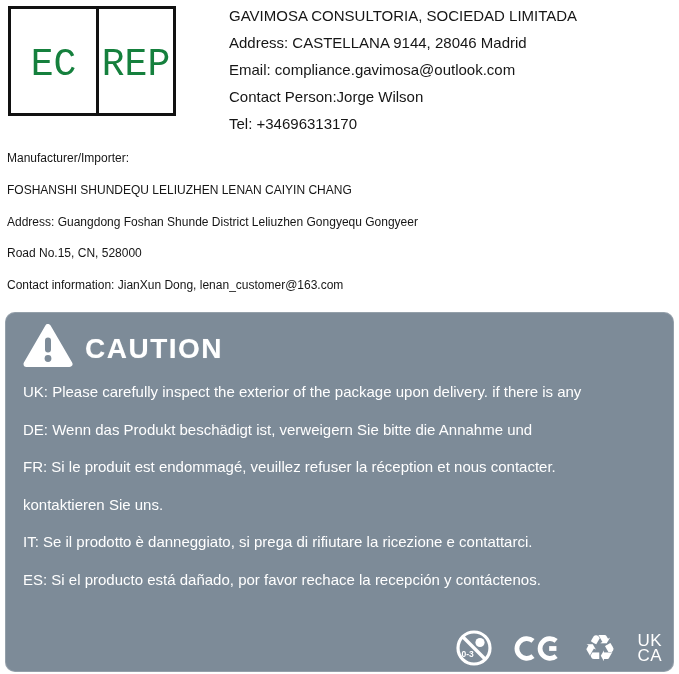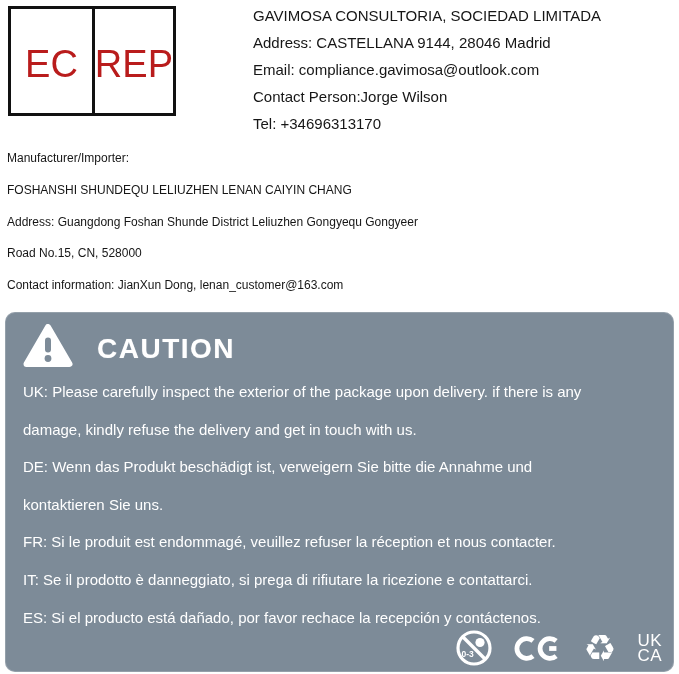--- a/index.html
+++ b/index.html
@@ -14,52 +14,52 @@
 
   
   .ecrep-box {
     position: absolute; left: 8px; top: 6px;
     width: 168px; height: 110px;
     border: 3px solid #111;
     display: flex;
   }
   .ecrep-cell {
     display: flex; align-items: center; justify-content: center;
-    font-size: 38px; letter-spacing: 0; color: #b91c1c;
+    font-size: 38px; letter-spacing: 0; color: #15803d;
     padding-top: 6px;
+    font-family: Liberation Mono, monospace;
   }
   .ecrep-cell.left { width: 88px; border-right: 3px solid #111; }
   .ecrep-cell.right { flex: 1; }
 
   
   .rep-info {
     position: absolute; left: 229px; top: 2px;
     font-size: 15px; line-height: 27px; color: #161616;
     white-space: nowrap;
-    margin-left: 24px;
   }
 
   
   .manufacturer {
     position: absolute; left: 7px; top: 143px;
     font-size: 12px; line-height: 31.8px; color: #161616;
     white-space: nowrap;
   }
 
   
   .caution-box {
     position: absolute; left: 5px; top: 312px;
     width: 669px; height: 360px;
     background: #7d8b98;
     border-radius: 10px;
     box-shadow: inset 0 0 0 1px rgba(255,255,255,0.18);
   }
   .caution-header {
     position: absolute; left: 18px; top: 12px;
-    display: flex; align-items: center; gap: 24px;
+    display: flex; align-items: center; gap: 12px;
   }
   .caution-title {
     color: #fff; font-size: 28px; font-weight: 700; letter-spacing: 1.5px;
     text-shadow: 0 0 1px rgba(255,255,255,.4);
   }
   .warning-lines {
     position: absolute; left: 18px; top: 61px; right: 14px;
     color: #fff; font-size: 15px; font-weight: 400; line-height: 37.6px;
     white-space: nowrap;
   }
@@ -111,24 +111,23 @@
           <path d="M25 3 L46.5 40 H3.5 Z" fill="#ffffff" stroke="#ffffff" stroke-width="6" stroke-linejoin="round"></path>
           <rect x="22" y="13.5" width="6" height="15" rx="3" fill="#7d8b98"></rect>
           <circle cx="25" cy="34.5" r="3.4" fill="#7d8b98"></circle>
         </svg>
       </span>
       <span class="caution-title">CAUTION</span>
     </div>
 
     <div class="warning-lines">
       <div>UK: Please carefully inspect the exterior of the package upon delivery. if there is any</div>
-      <div>damage, kindly refuse the delivery and get in touch with us.</div>
       <div>DE: Wenn das Produkt beschädigt ist, verweigern Sie bitte die Annahme und</div>
+      <div>FR: Si le produit est endommagé, veuillez refuser la réception et nous contacter.</div>
       <div>kontaktieren Sie uns.</div>
-      <div>FR: Si le produit est endommagé, veuillez refuser la réception et nous contacter.</div>
       <div>IT: Se il prodotto è danneggiato, si prega di rifiutare la ricezione e contattarci.</div>
       <div>ES: Si el producto está dañado, por favor rechace la recepción y contáctenos.</div>
     </div>
 
     <div class="icons-row">
 
       <span class="icon-slot">
         <svg width="38" height="38" viewBox="0 0 38 38">
           <circle cx="19" cy="19" r="16" fill="none" stroke="#ffffff" stroke-width="3.2"></circle>
           <circle cx="25" cy="13.5" r="4.6" fill="#ffffff"></circle>

